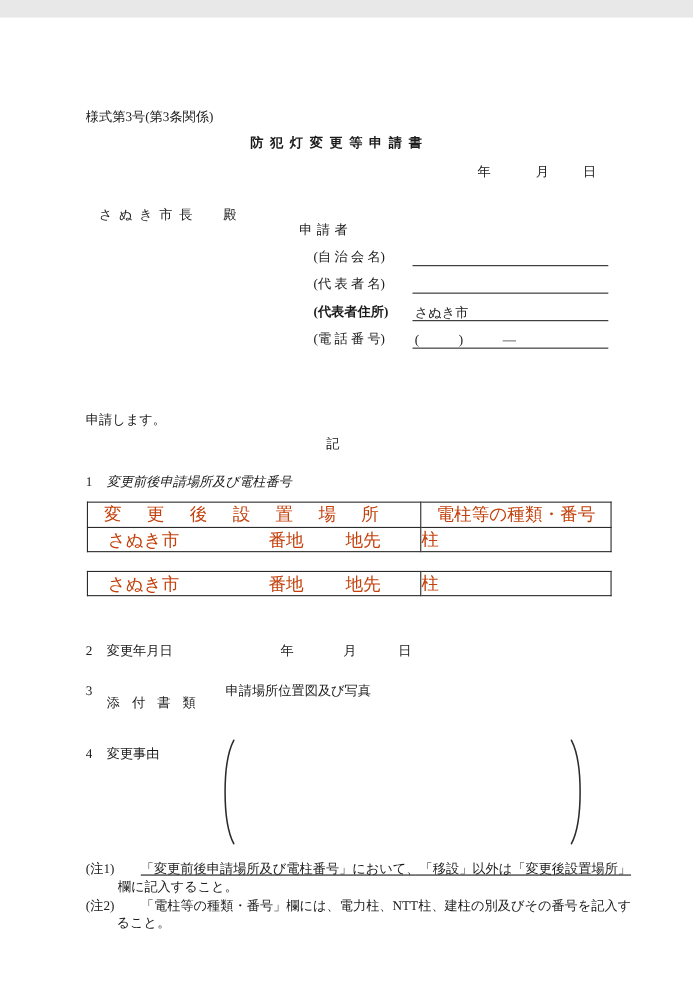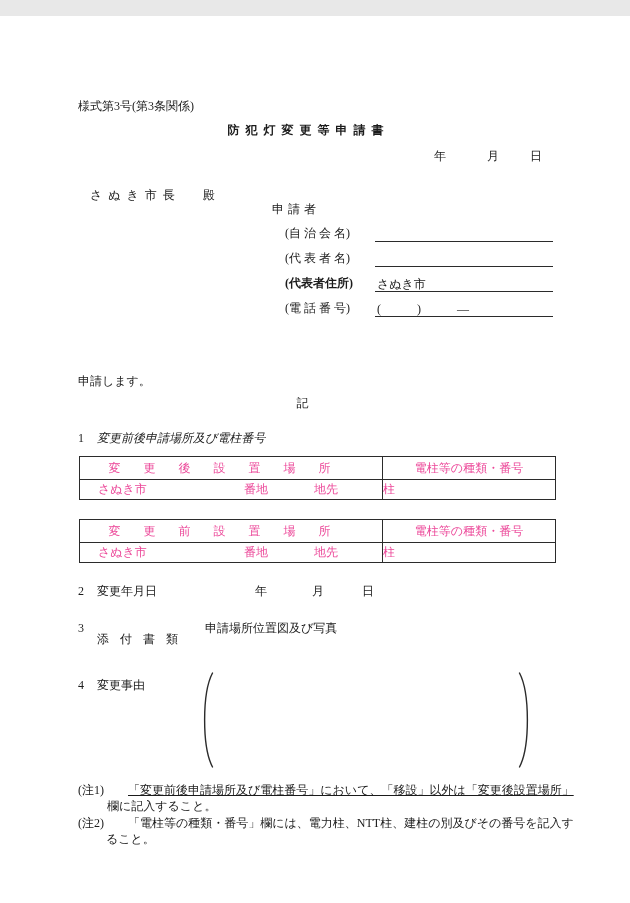--- a/index.html
+++ b/index.html
@@ -14,21 +14,21 @@
   .ls-title { letter-spacing:6px; padding-left:6px;font-weight:bold; }
   .ls-wide { letter-spacing:11px; }
   .ls-mid  { letter-spacing:6px; }
   .ls-sm   { letter-spacing:4px; }
   .field-line {
     position:absolute; left:375px; width:176px; height:15px;
     border-bottom:1px solid #2b2b2b; white-space:pre; padding-left:2px;
   }
   table.form-table {
     position:absolute; left:79px; border-collapse:collapse;
-    table-layout:fixed; width:476px; font-size:12px; color:#ec4899;
+    table-layout:fixed; width:476px; font-size:16px; color:#c2410c;
   }
   table.form-table td {
     border:1px solid #2b2b2b; padding:0; vertical-align:middle;
   }
   td.loc-head { text-align:center; letter-spacing:23px; padding-left:23px; height:22px; }
   td.pole-head { text-align:center; height:22px; }
   td.loc-cell { position:relative; height:19px; }
   td.loc-cell span { position:absolute; top:1px; white-space:pre; }
   td.pole-cell { padding-left:25px; height:19px; }
   .paren-area { position:absolute; left:197px; top:655px; width:338px; height:98px; }
@@ -104,24 +104,20 @@
     </tr>
   </tbody>
     </table>
 
   <table class="form-table" style="top:503px;">
     <colgroup>
         <col style="width:303px;">
         <col style="width:173px;">
       </colgroup>
     <tbody>
-        <tr>
-      <td class="loc-head">変更前設置場所</td>
-      <td class="pole-head">電柱等の種類・番号</td>
-    </tr>
     <tr>
       <td class="loc-cell">
         <span style="left:18px;">さぬき市</span>
         <span style="left:164px;">番地</span>
         <span style="left:234px;">地先</span>
       </td>
       <td class="pole-cell">柱</td>
     </tr>
   </tbody>
     </table>

